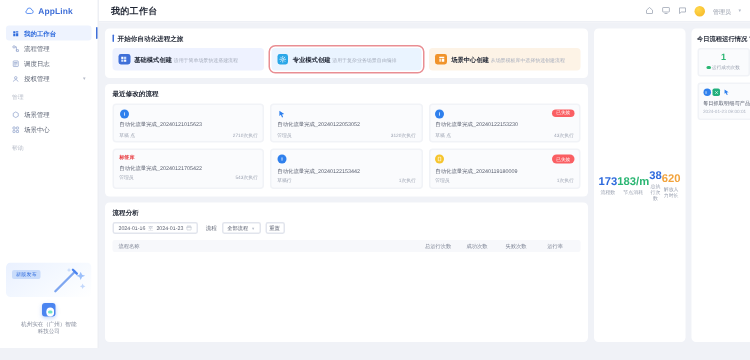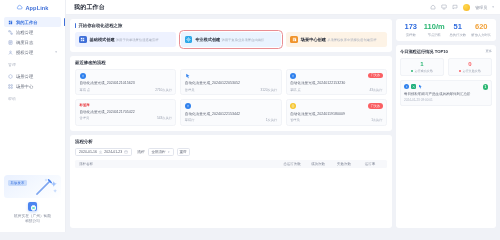--- a/index.html
+++ b/index.html
@@ -86,21 +86,21 @@
   .avatar {
     width: 7px; height: 7px; border-radius: 50%;
     background: radial-gradient(circle at 35% 32%, #ffd84d, #f5b422);
     flex: none;
   }
   .user-name { font-size: 4px; color: #8d94a3; }
   .user-caret { font-size: 3.4px; color: #b6bcc9; }
 
   .content { flex: 1 1 auto; padding: 4px; display: flex; gap: 4px; min-height: 0; overflow: hidden; }
   .col-left { flex: 1 1 auto; display: flex; flex-direction: column; gap: 4px; min-width: 0; }
-  .col-right { width: 100px; flex: none; display: flex; flex-direction: column; gap: 4px; }
+  .col-right { width: 100px; flex: none; display: flex; flex-direction: row; gap: 4px; }
 
   .card { background: #fff; border-radius: 3px; }
 
   
   .create-panel { padding: 4px 5px 5px 5px; }
   .sec-title { font-size: 4.4px; color: #1f2533; font-weight: bold; display:flex; align-items:center; gap:2px; }
   .sec-bar { width: 1.4px; height: 4.6px; background: #3f6fd8; border-radius: 1px; display:inline-block; }
   .create-row { display: flex; gap: 5px; margin-top: 4px; align-items: stretch; }
   .create-card {
     flex: 1 1 0; border-radius: 2.5px; padding: 3.5px 4px;
@@ -518,25 +518,25 @@
       </div>
 
       <div class="col-right">
 
         <div class="card stats-card">
           <div class="stat">
             <div class="stat-v sv-blue">173</div>
             <div class="stat-l">流程数</div>
           </div>
           <div class="stat">
-            <div class="stat-v sv-green">110/m</div>
+            <div class="stat-v sv-green">183/m</div>
             <div class="stat-l">节点消耗</div>
           </div>
           <div class="stat">
-            <div class="stat-v sv-blue">51</div>
+            <div class="stat-v sv-blue">38</div>
             <div class="stat-l">总执行次数</div>
           </div>
           <div class="stat">
             <div class="stat-v sv-orange">620</div>
             <div class="stat-l">解放人力时长</div>
           </div>
         </div>
 
         <div class="card top10">
           <div class="t10-head">

